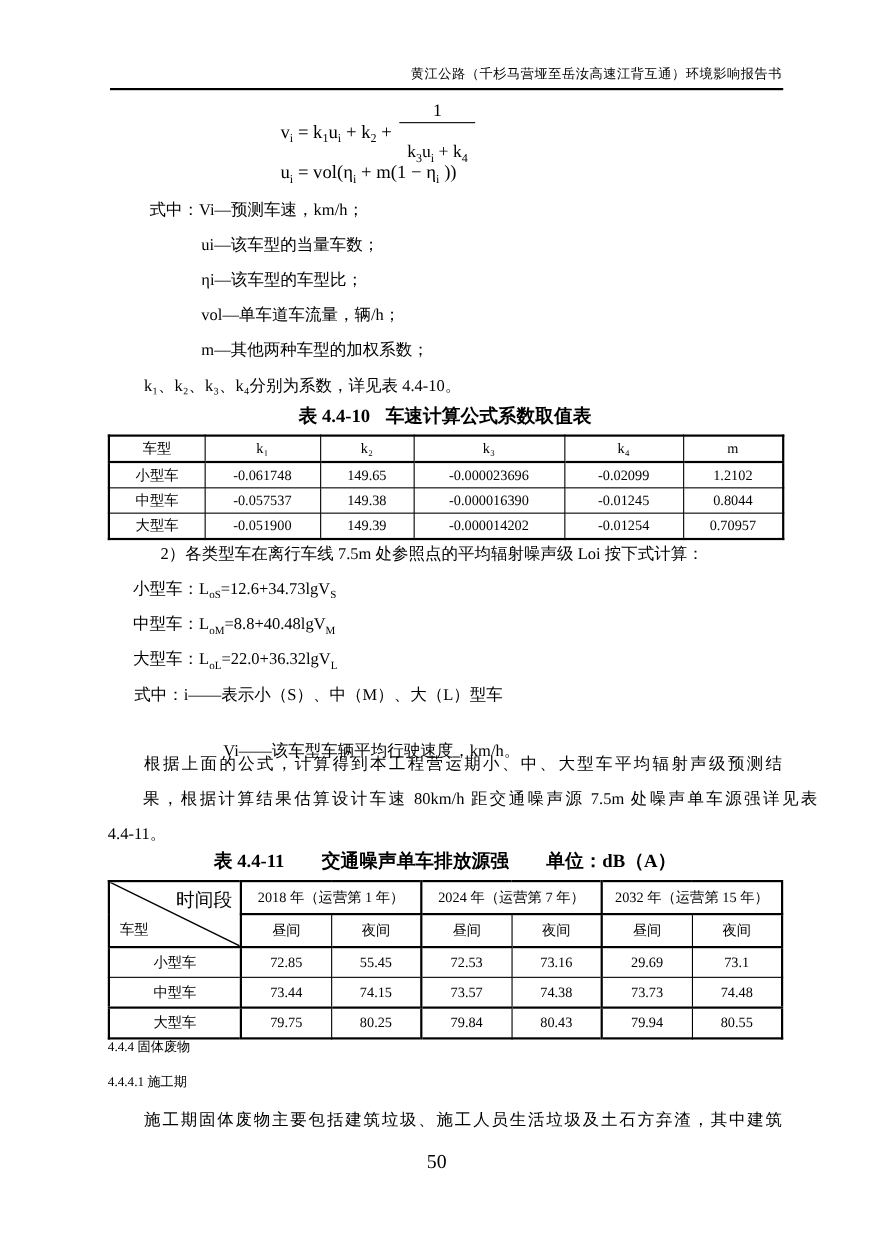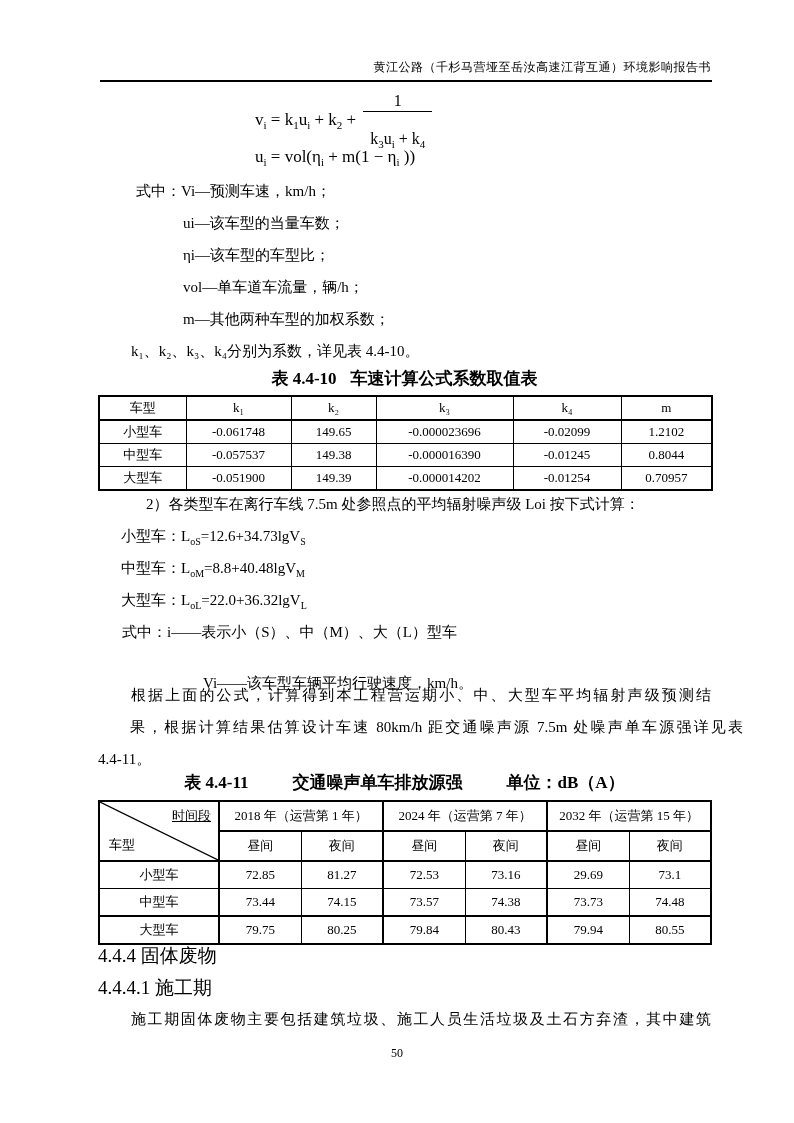--- a/index.html
+++ b/index.html
@@ -18,42 +18,42 @@
   .frac { display:inline-flex; flex-direction:column; align-items:center; margin-left:7px; font-size:16px; }
   .frac .num { padding:0 4px 1px; line-height:1.1; }
   .frac .den { border-top:1.5px solid #000; padding:18px 7px 0; line-height:1.1; }
   .f2 { top:147px; left:255px; }
 
   .body-line { font-size:15px; line-height:22px; white-space:nowrap; }
   .jlast { white-space:normal; text-align:justify; text-align-last:justify; }
 
   .caption { font-weight:bold; font-size:17px; display:flex; justify-content:center; }
   .cap1 { top:367px; left:98px; width:613px; gap:14px; }
-  .cap2 { top:771px; left:98px; width:613px; gap:44px; }
+  .cap2 { top:771px; left:98px; width:613px; gap:34px; }
 
   table { border-collapse:collapse; table-layout:fixed; font-size:13px; text-align:center; }
   .t1 { top:395px; left:98px; width:613px; border:2.5px solid #000; }
   .t1 th, .t1 td { border:1.5px solid #000; height:22px; padding:0 2px; font-weight:normal; overflow:hidden; }
   .t1 thead th { border-bottom:2px solid #000; }
 
   .t2 { top:800px; left:98px; width:612px; border:2.5px solid #000; }
   .t2 th, .t2 td { border:1px solid #000; padding:0 1px; font-weight:normal; overflow:hidden; }
   .t2 thead tr:nth-child(1) th { height:28px; border-bottom:2px solid #000; }
   .t2 thead tr:nth-child(2) th { height:28px; border-bottom:2.5px solid #000; }
   .t2 td { height:26px; }
   .t2 tbody tr:nth-child(3) td { border-top:2px solid #000; }
   .t2 .grp { border-right:2.5px solid #000; }
   .t2 .corner { position:relative; padding:0; }
   .corner svg { position:absolute; left:0; top:0; width:100%; height:100%; }
-  .corner .ct { position:absolute; top:5px; right:7px; font-size:13px;text-decoration:underline; }
+  .corner .ct { position:absolute; top:5px; right:7px; font-size:17px; }
   .corner .cb { position:absolute; bottom:6px; left:9px; font-size:13px; }
 
   .noise sub, .bsub sub { font-size:10px; }
-  .heading { font-size:19px; white-space:nowrap; }
-  .pageno { top:1046px; left:0; width:794px; text-align:center; font-size:12px; }
+  .heading { font-size:12px; white-space:nowrap; }
+  .pageno { top:1046px; left:0; width:794px; text-align:center; font-size:18px; }
 </style>
 </head>
 <body>
 
 <div>
 
   <div class="abs page-header">黄江公路（千杉马营垭至岳汝高速江背互通）环境影响报告书</div>
   <div class="abs header-rule"></div>
 
   <div class="abs f1 math">
@@ -170,21 +170,21 @@
           <th>昼间</th>
           <th class="grp">夜间</th>
           <th>昼间</th>
           <th>夜间</th>
         </tr>
     </thead>
     <tbody id="t2-body">
         <tr>
           <td class="grp">小型车</td>
           <td>72.85</td>
-          <td class="grp">81.27</td>
+          <td class="grp">55.45</td>
           <td>72.53</td>
           <td class="grp">73.16</td>
           <td>29.69</td>
           <td>73.1</td>
         </tr>
         <tr>
           <td class="grp">中型车</td>
           <td>73.44</td>
           <td class="grp">74.15</td>
           <td>73.57</td>

